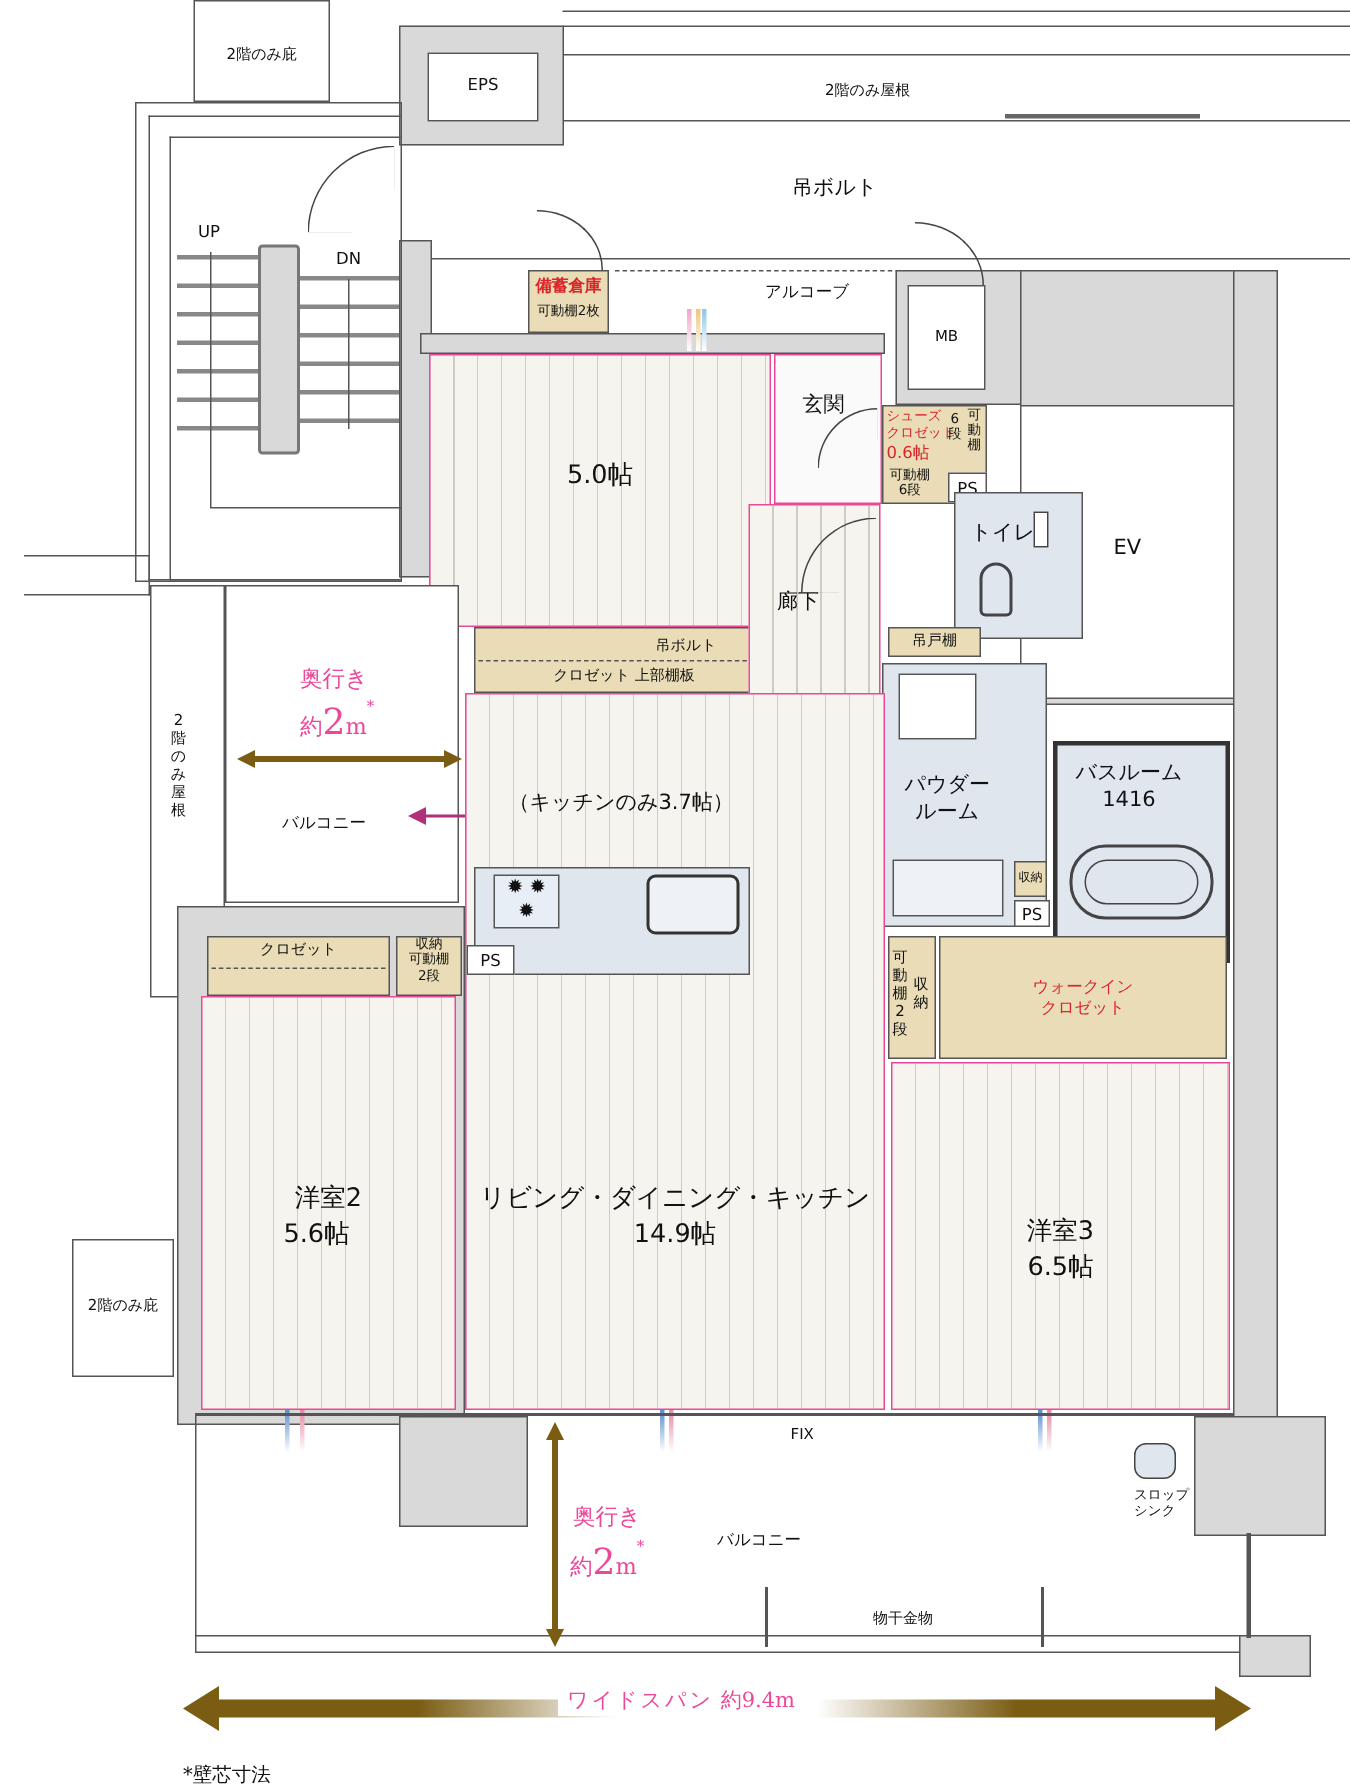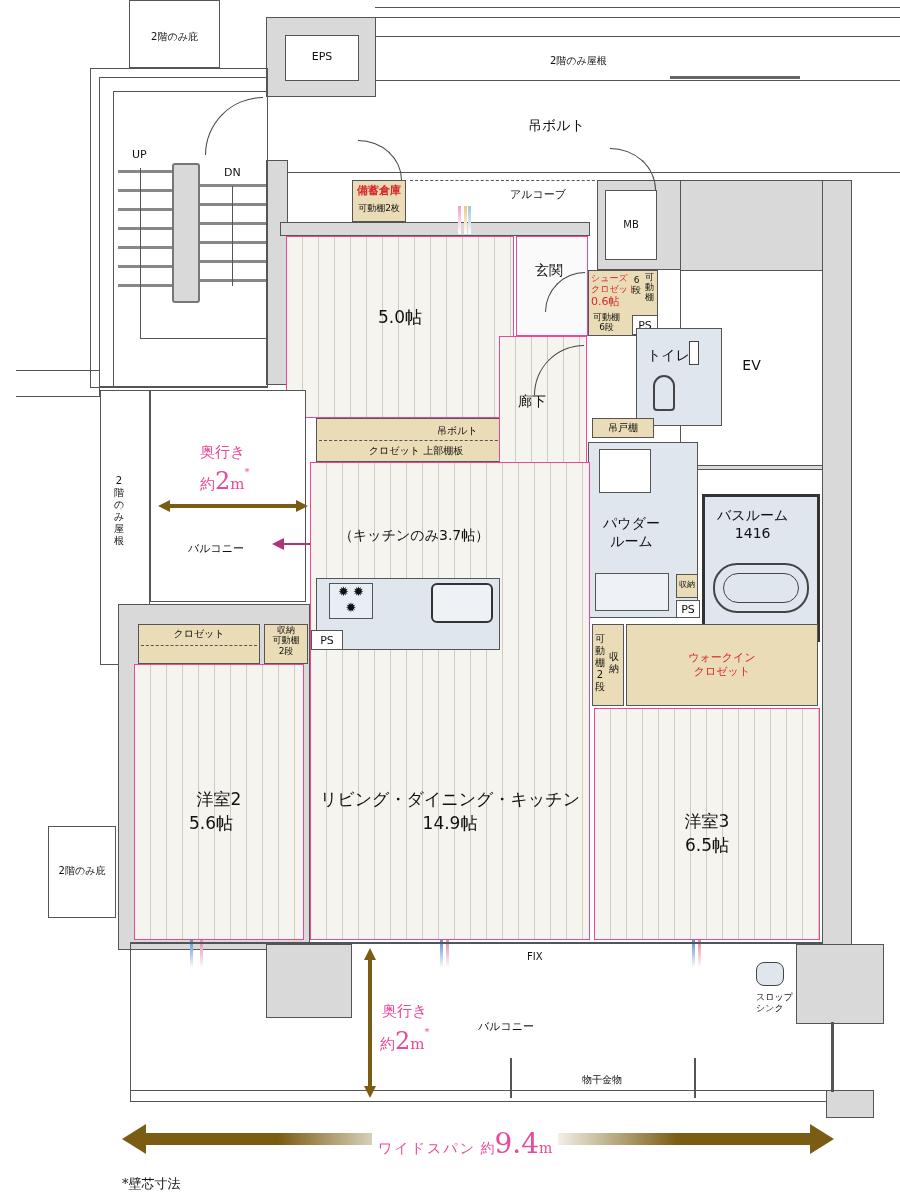--- a/index.html
+++ b/index.html
@@ -284,16 +284,16 @@
   <div>シンク</div>
 </div>
 
 <div class="abs" style="left:122px;top:1124px;width:712px;height:30px;">
   <div class="abs" style="left:22px;right:22px;top:9px;height:12px;background:linear-gradient(90deg,#7a5c12 0%,#7a5c12 20%,#fff 40%,#fff 60%,#7a5c12 80%,#7a5c12 100%);"></div>
   <div class="abs" style="left:0;top:0;border-top:15px solid transparent;border-bottom:15px solid transparent;border-right:24px solid #7a5c12;"></div>
   <div class="abs" style="right:0;top:0;border-top:15px solid transparent;border-bottom:15px solid transparent;border-left:24px solid #7a5c12;"></div>
 </div>
 <div class="lbl gold" style="left:372px;top:1126px;font-size:14px;background:#fff;padding:0 6px;">
   <span style="letter-spacing:2px;">ワイドスパン</span>
-  <span>約</span><span style="font-size:28px;">9.4</span><span>m</span>
+  <span>約</span><span style="font-size:14px;">9.4</span><span>m</span>
 </div>
 
 <div class="lbl" style="left:122px;top:1176px;font-size:13px;font-family:'DejaVu Serif','Liberation Serif',serif;">*壁芯寸法</div>
 
 </body></html>

